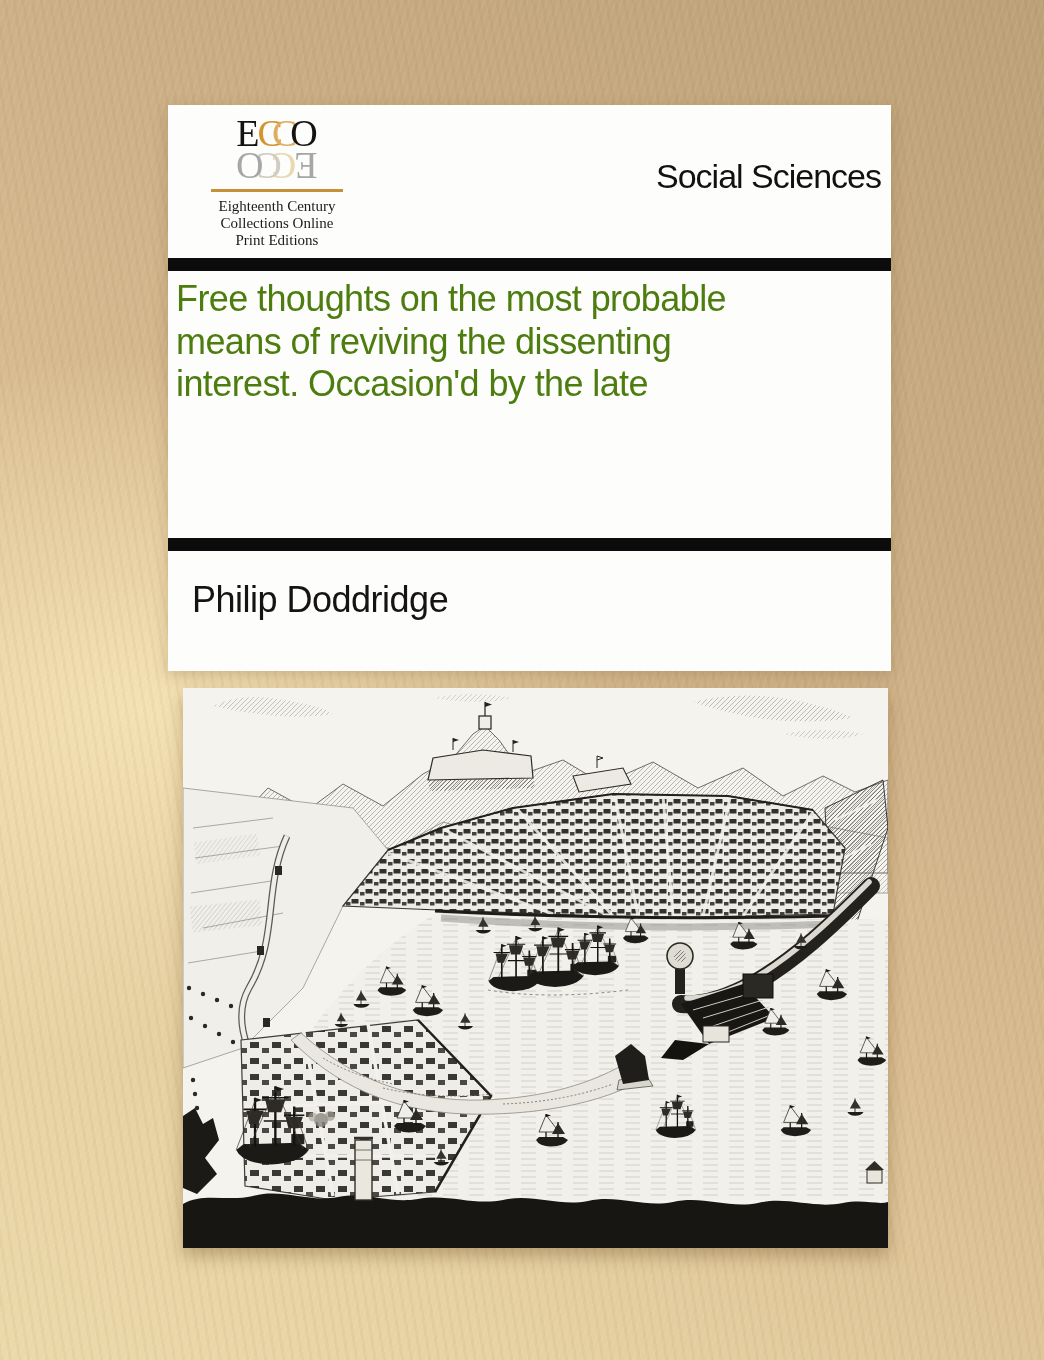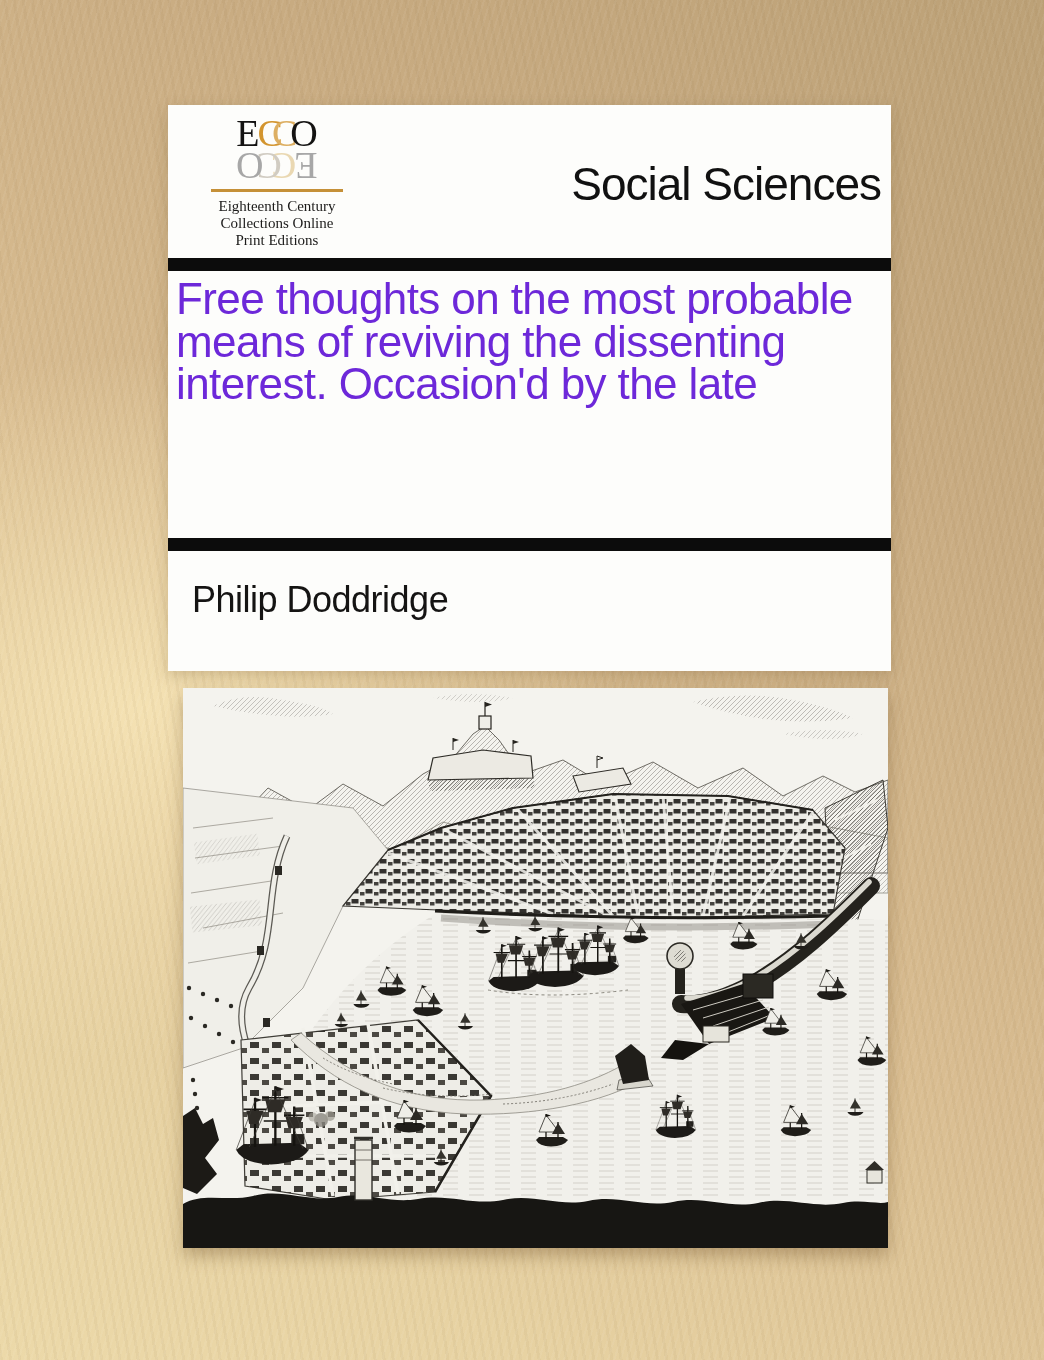--- a/index.html
+++ b/index.html
@@ -25,25 +25,25 @@
   .ecco-row .gc1{ color:#d3952f; margin-left:-2px; }
   .ecco-row .gc2{ color:#ddaf63; margin-left:-11px; }
   .ecco-row .lo{ margin-left:-7px; }
   .ecco-reflect{ transform:rotate(180deg); margin-top:-1px; opacity:.95; }
   .ecco-reflect .lk{ color:#a3a3a3; }
   .ecco-reflect .gc1{ color:#e9d7af; }
   .ecco-reflect .gc2{ color:#cfcac0; }
   .ecco-rule{ width:132px; height:2.5px; background:#c59038; margin:7px auto 6px; }
   .ecco-tagline{ font-family:"Liberation Serif", serif; font-size:15px; line-height:17px; color:#1c1b1a; }
   .ecco-tagline span{ display:block; }
-  .category{ font-size:46px; letter-spacing:-1px; color:#111;
+  .category{ font-size:34px; letter-spacing:-1px; color:#111;
              margin:52px 10px 0 0; white-space:nowrap; }
   .bar{ height:13px; background:#0c0c0c; }
   .title-block{ box-sizing:border-box; height:267px; padding:7px 15px 0 8px;
-                font-size:44px; line-height:42.5px; letter-spacing:-.6px; color:#6d28d9;
+                font-size:36px; line-height:42.5px; letter-spacing:-.6px; color:#4d7c0f;
                 overflow:hidden; }
   .title-block div{ white-space:nowrap; }
   .author{ padding:28px 0 0 24px; font-size:36px; letter-spacing:-.5px; color:#151413; }
   
   .engraving{
     position:absolute; left:183px; top:688px; width:705px; height:560px;
     background:#f4f3ee; box-shadow:0 8px 16px rgba(100,70,30,.35);
   }
   .engraving svg{ display:block; }
 </style>

